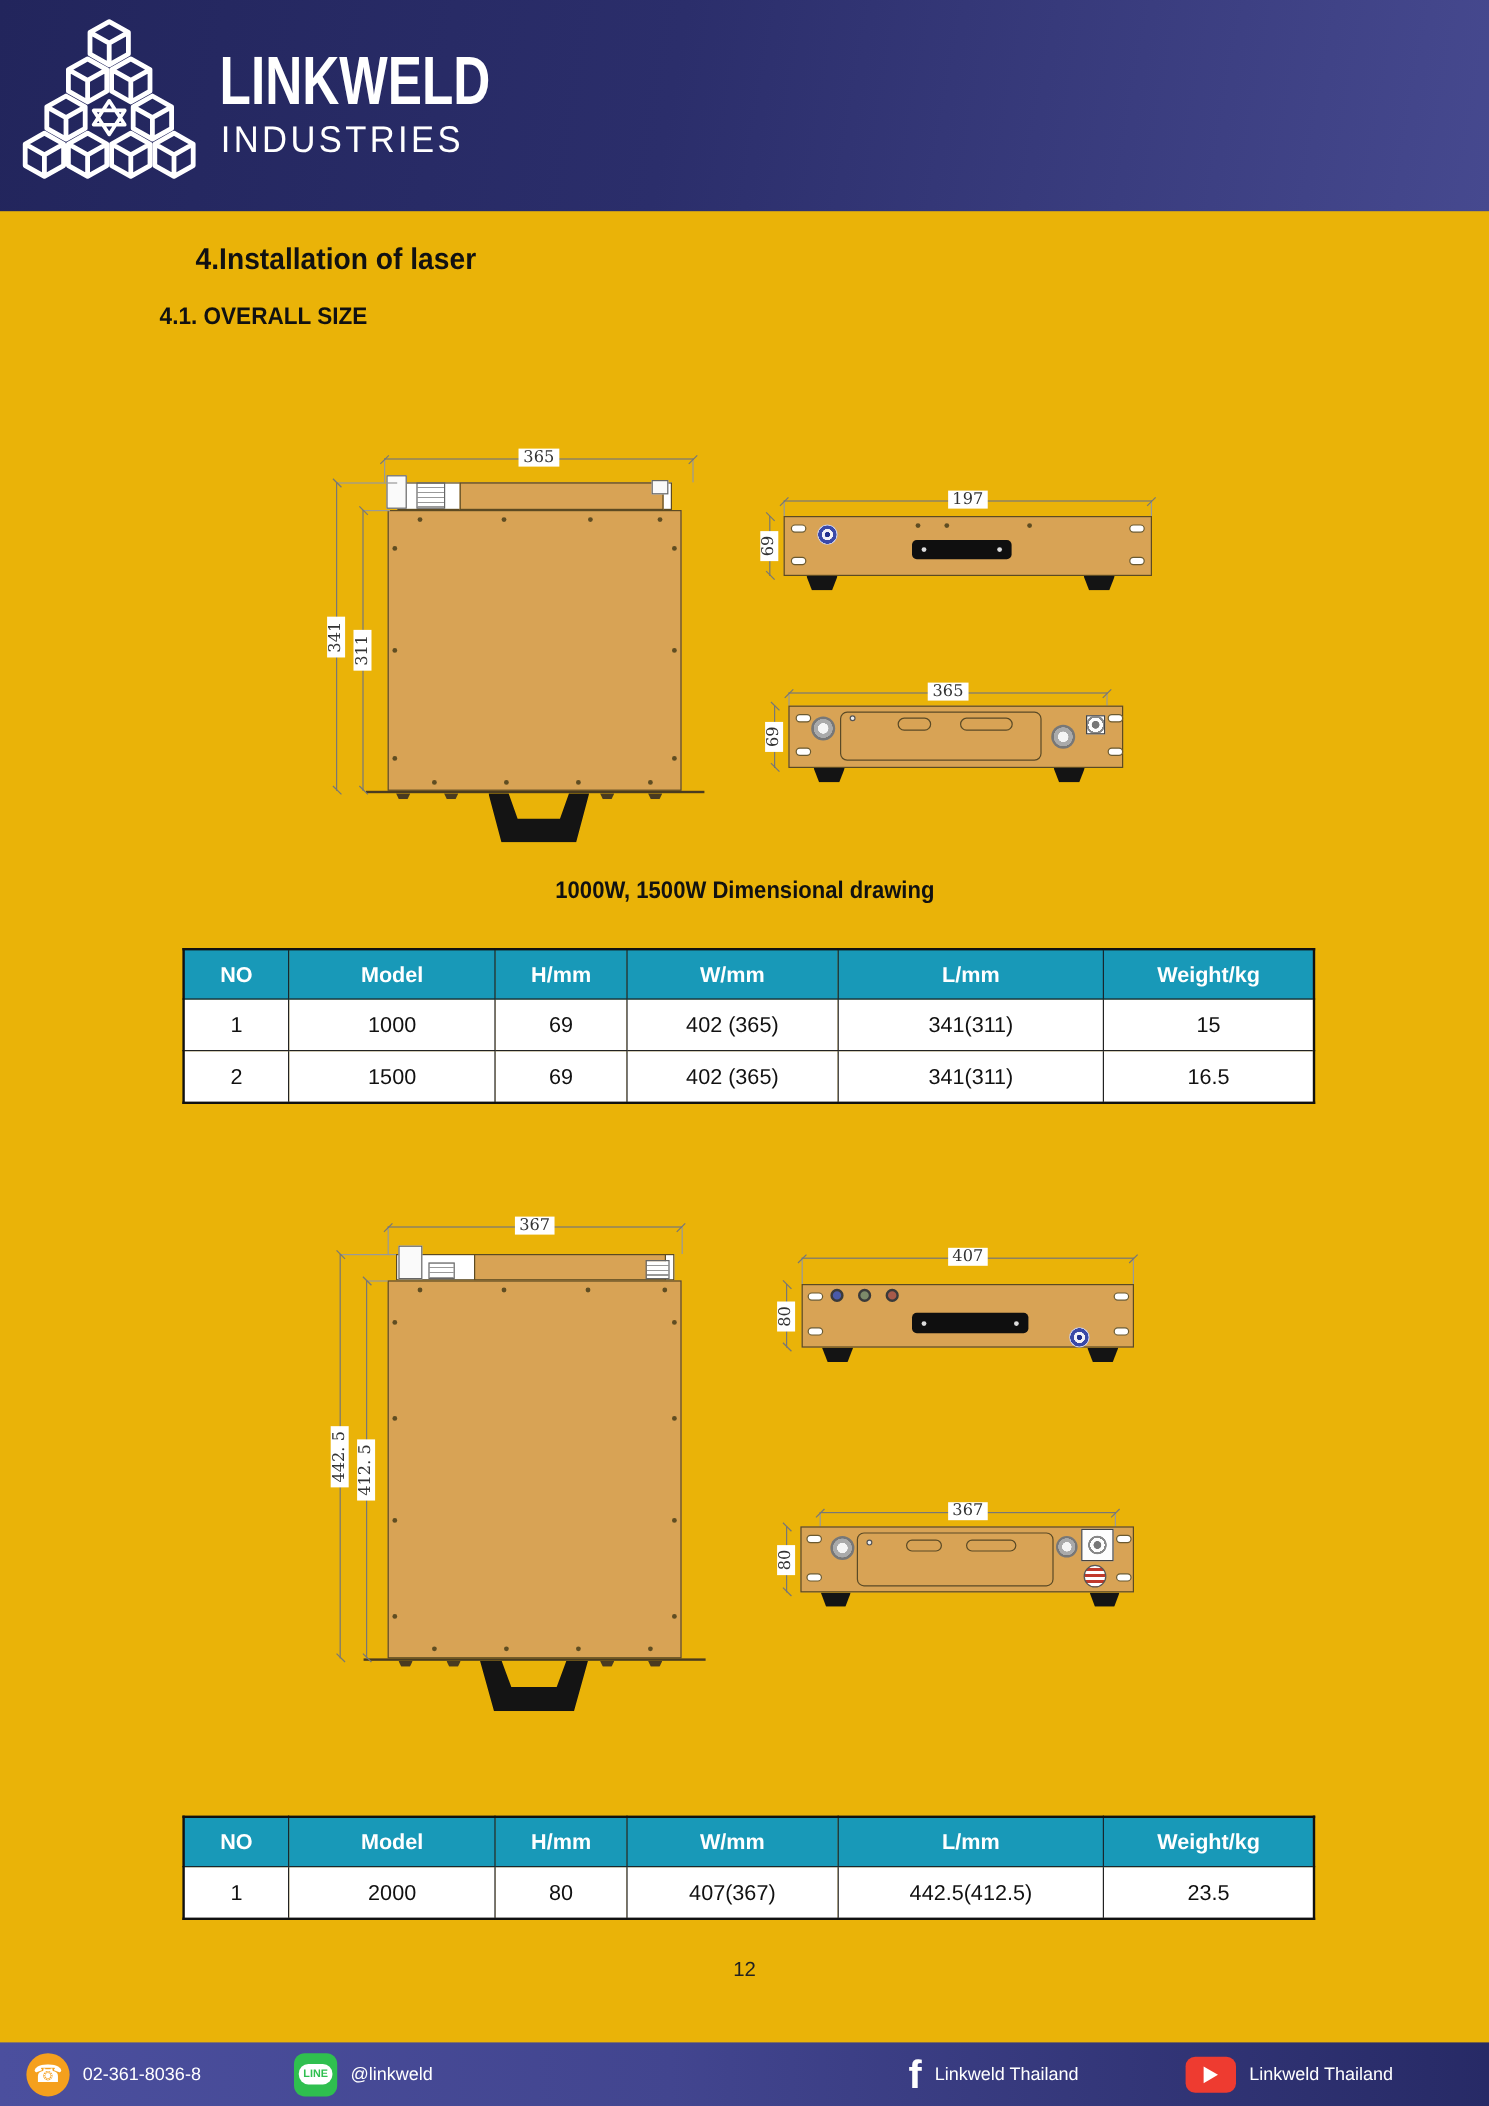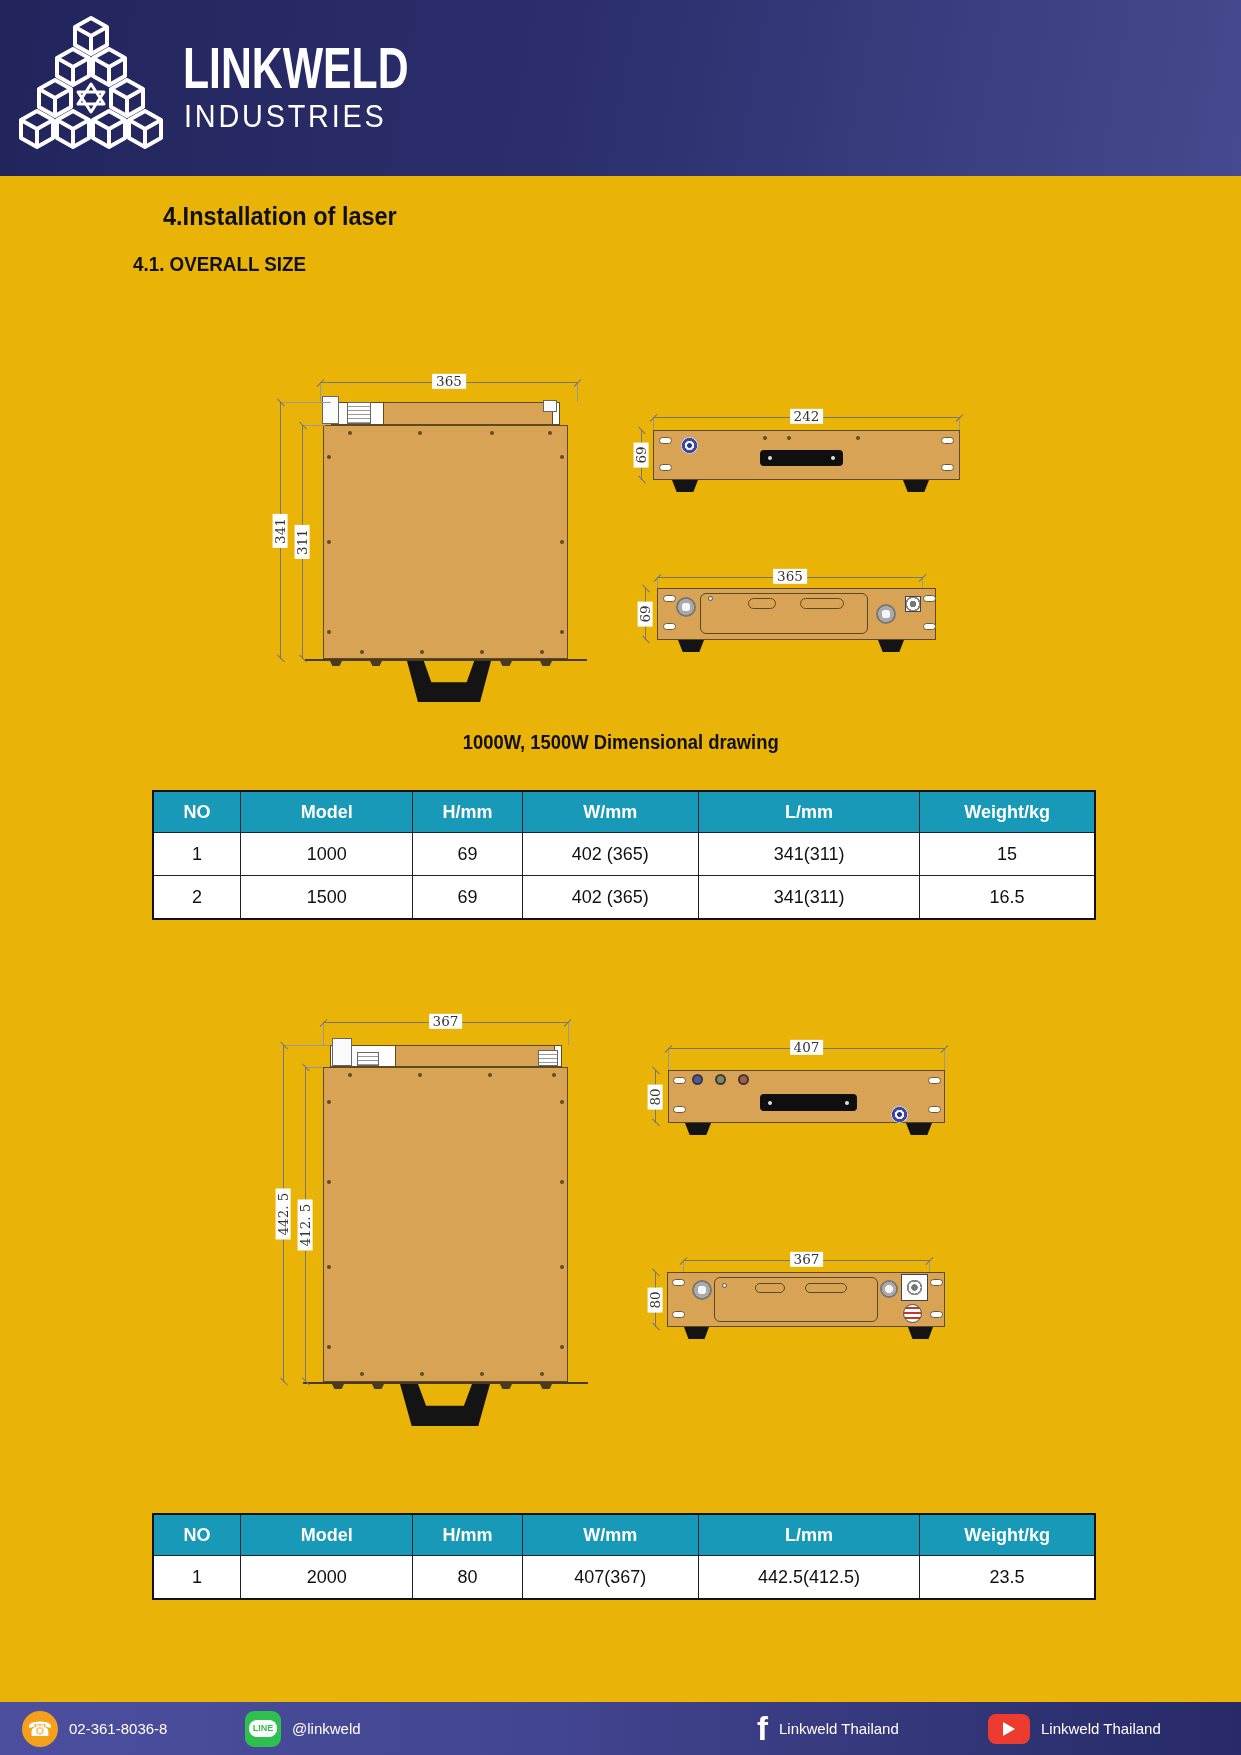--- a/index.html
+++ b/index.html
@@ -153,21 +153,21 @@
   <div class="dimv" style="left:280px;top:402px;height:257px">
     <span class="dlv">341</span>
   </div>
   <div class="dimv" style="left:302px;top:425px;height:234px">
     <span class="dlv">311</span>
   </div>
 
   <div class="ext" style="left:653px;top:417px;width:1px;height:13px"></div>
   <div class="ext" style="left:959px;top:417px;width:1px;height:13px"></div>
   <div class="dimh" style="left:653px;top:417px;width:307px">
-    <span class="dlh">242</span>
+    <span class="dlh">197</span>
   </div>
   <div class="tan" style="left:653px;top:430px;width:307px;height:50px"></div>
   <div class="slot" style="left:659px;top:437px"></div>
   <div class="slot" style="left:659px;top:464px"></div>
   <div class="slot" style="left:941px;top:437px"></div>
   <div class="slot" style="left:941px;top:464px"></div>
   <div class="bconn" style="left:681px;top:437px;width:17px;height:17px"></div>
   <div class="sc" style="left:763px;top:436px"></div>
   <div class="sc" style="left:787px;top:436px"></div>
   <div class="sc" style="left:856px;top:436px"></div>
@@ -356,20 +356,21 @@
         <td>1</td>
         <td>2000</td>
         <td>80</td>
         <td>407(367)</td>
         <td>442.5(412.5)</td>
         <td>23.5</td>
       </tr>
     </tbody>
   </table>
 
+  <div class="pagenum">12</div>
 
   <div class="footer">
     <div class="fitem" style="left:22px">
       <span class="ic-phone">☎</span>
       <span class="flabel">02-361-8036-8</span>
     </div>
     <div class="fitem" style="left:245px">
       <span class="ic-line">
         <span class="line-bubble">LINE</span>
       </span>

